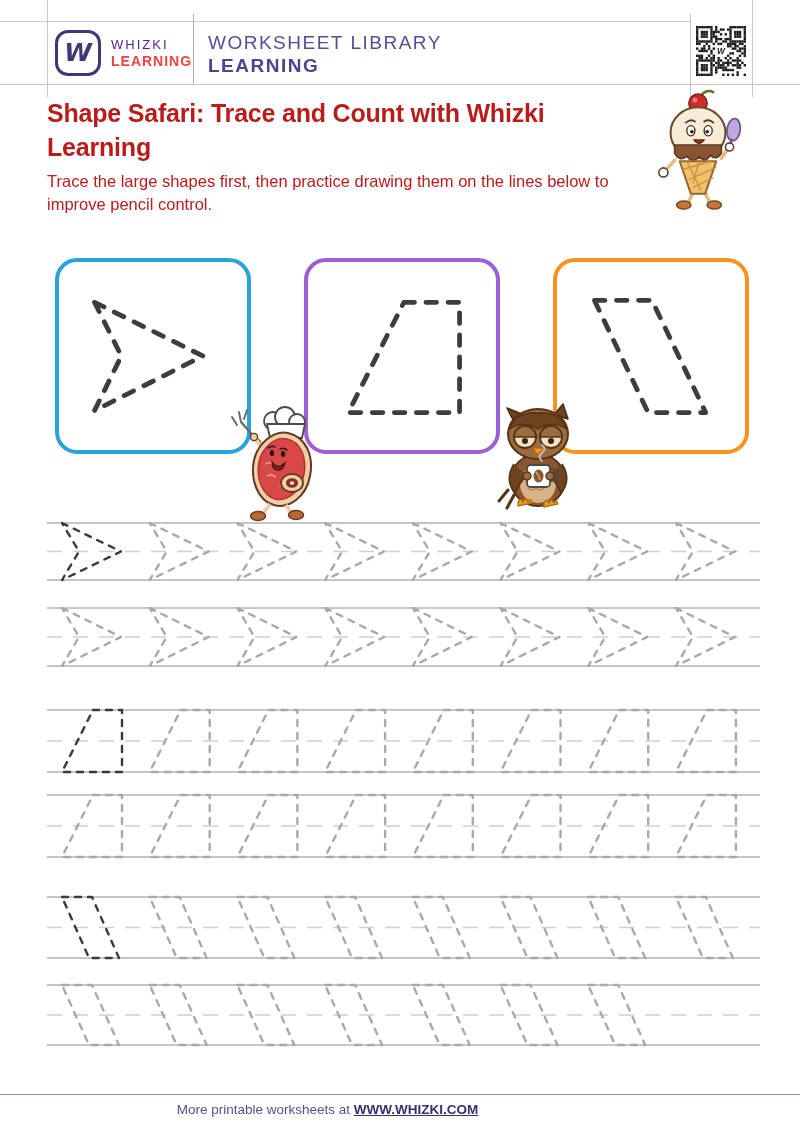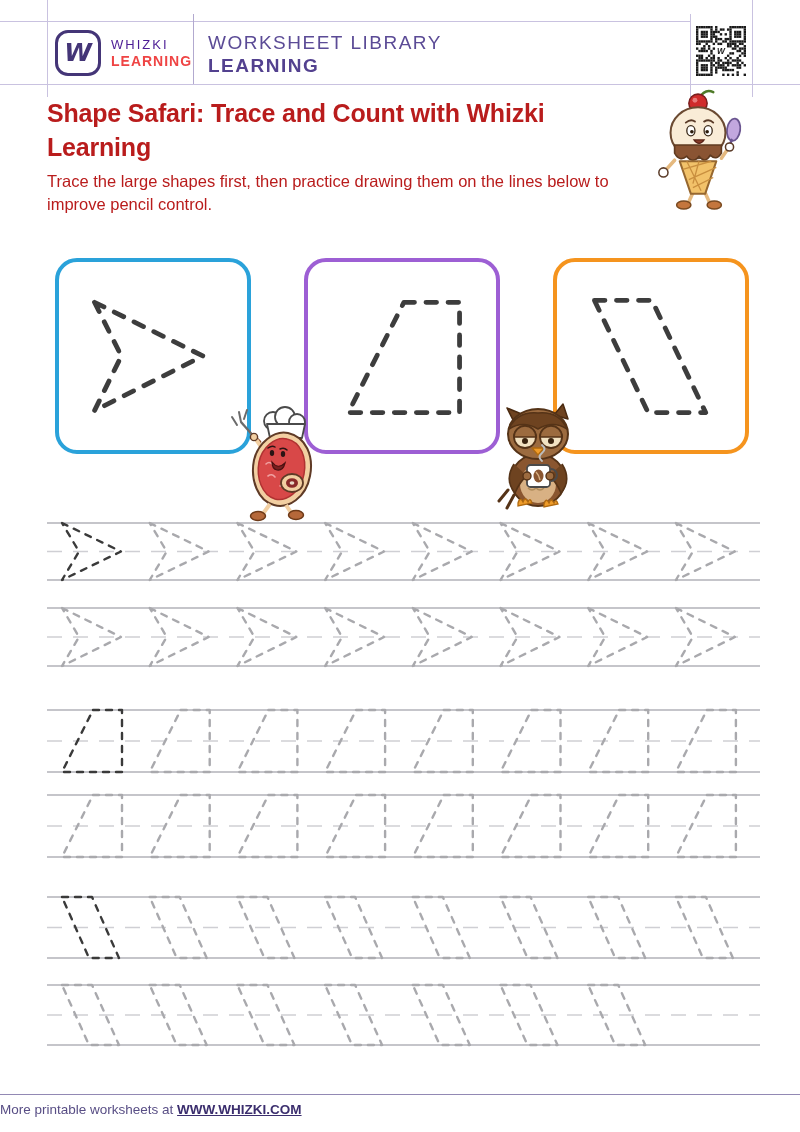--- a/index.html
+++ b/index.html
@@ -31,21 +31,21 @@
 
   
   .mascot{position:absolute}
   .mascot svg{width:100%;height:100%;overflow:visible}
 
   
   .practice-row{position:absolute;left:47px;width:713px;overflow:visible}
 
   
   .footer-line{position:absolute;left:0;top:1094px;width:800px;height:1px;background:#9289b4}
-  .footer-text{position:absolute;left:0;top:1102px;width:655px;text-align:left;font-size:13.5px;color:#584e85}
+  .footer-text{position:absolute;left:0;top:1102px;width:655px;text-align:center;font-size:13.5px;color:#584e85}
   .footer-link{font-weight:700;color:#3b2e6e;text-decoration:underline;cursor:pointer}
 </style>
 </head>
 <body>
 
 <div class="page">
 
   <div>
     <div class="mark" style="left:0;top:21px;width:690px;height:1px"></div>
     <div class="mark" style="left:0;top:84px;width:800px;height:1px"></div>

